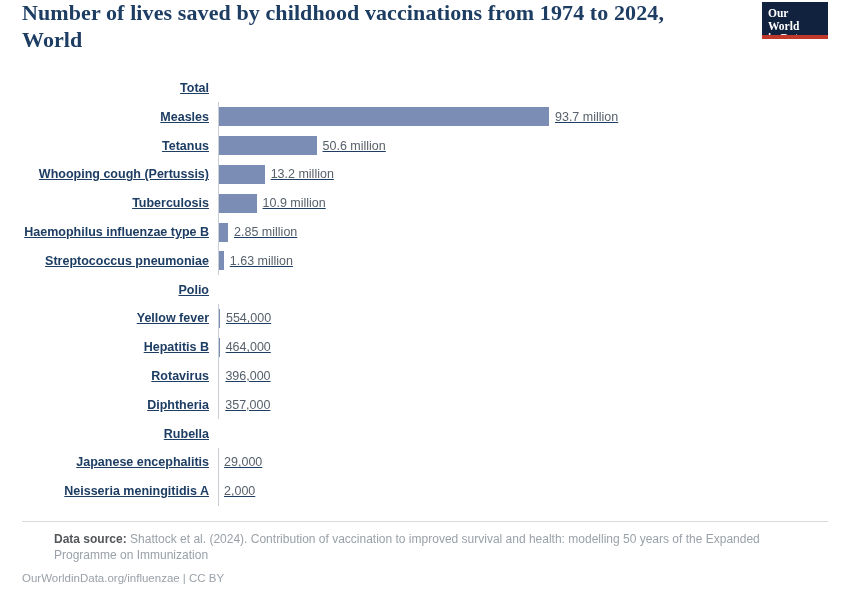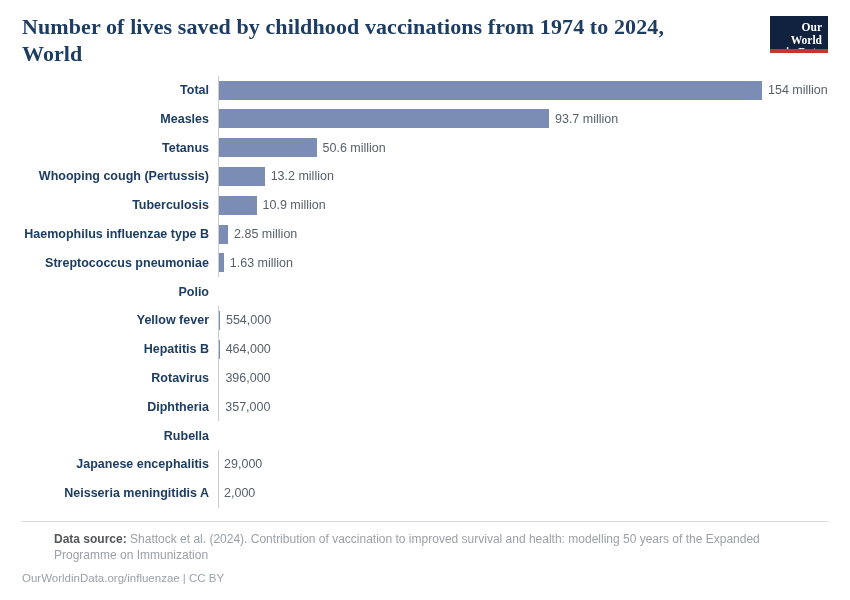--- a/index.html
+++ b/index.html
@@ -12,65 +12,65 @@
     background: #ffffff;
     font-family: "Liberation Sans", sans-serif;
     color: #1d3d63;
     overflow: hidden;
   }
   .page {
     position: relative;
     width: 850px;
     height: 600px;
     box-sizing: border-box;
-    padding: 14px 22px 0 22px;
+    padding: 0 22px 0 22px;
   }
   
   .header {
     position: relative;
     display: flex;
     align-items: flex-start;
     justify-content: space-between;
   }
   .title {
     font-family: "Liberation Serif", serif;
     font-size: 22px;
     font-weight: bold;
     color: #1d3d63;
     line-height: 1.22;
     max-width: 660px;
     letter-spacing: 0.1px;
   }
   .owid-logo {
-    width: 58px;
+    width: 66px;
     height: 37px;
     background: #11223e;
     color: #ffffff;
     font-family: "Liberation Serif", serif;
     font-weight: bold;
     font-size: 11.5px;
     line-height: 12.5px;
     padding: 5px 6px 0 6px;
     box-sizing: border-box;
     position: relative;
     flex: none;
     margin-top: 2px;
-    text-align: right;
   }
   .owid-logo .l2 { display: block; }
   .owid-logo .bar {
     position: absolute;
     left: 0; right: 0; bottom: 0;
     height: 4px;
     background: #c0392b;
   }
   
   .chart {
-    margin-top: 8px;
-    position: relative;
+    margin-top: 20px;
+    position: relative;
+    text-decoration: underline;
   }
   .row {
     display: flex;
     align-items: center;
     height: 28.8px;
   }
   .row-label {
     width: 196px;
     flex: none;
     text-align: right;
@@ -144,25 +144,20 @@
     <div class="owid-logo">
       <span>Our World</span>
       <span class="l2">in Data</span>
       <span class="bar"></span>
     </div>
   </div>
 
   <div class="chart" id="chart">
       <div class="row">
         <div class="row-label">Total</div>
-        <div class="bar-area">
-          <div class="axis-line"></div>
-          <div class="bar" style="width: 544px; background: rgb(123, 141, 181);"></div>
-          <div class="bar-value">154 million</div>
-        </div>
       </div>
       <div class="row">
         <div class="row-label">Measles</div>
         <div class="bar-area">
           <div class="axis-line"></div>
           <div class="bar" style="width: 330.992px; background: rgb(123, 141, 181);"></div>
           <div class="bar-value">93.7 million</div>
         </div>
       </div>
       <div class="row">

